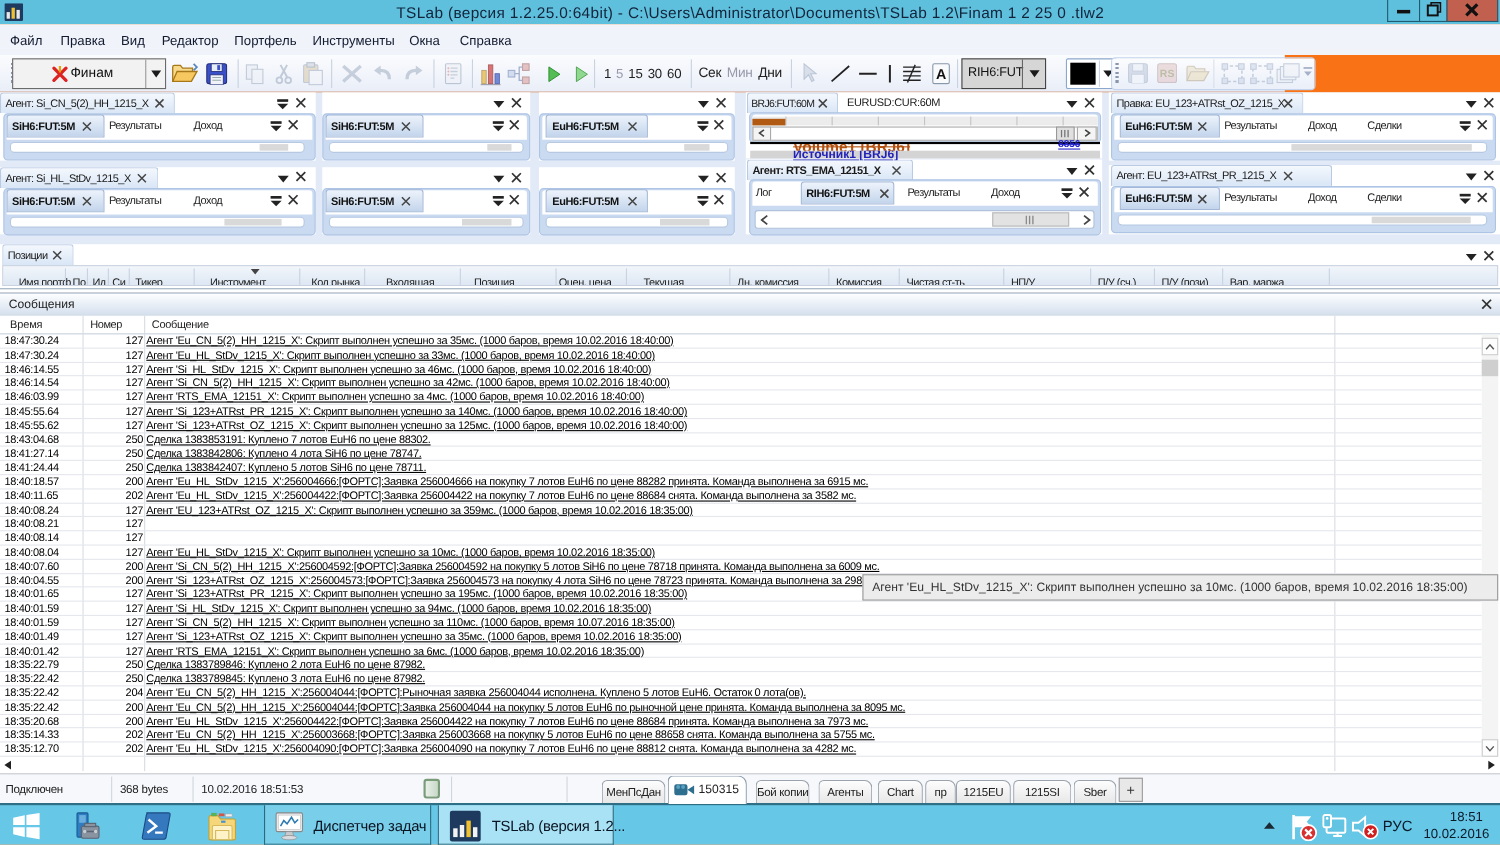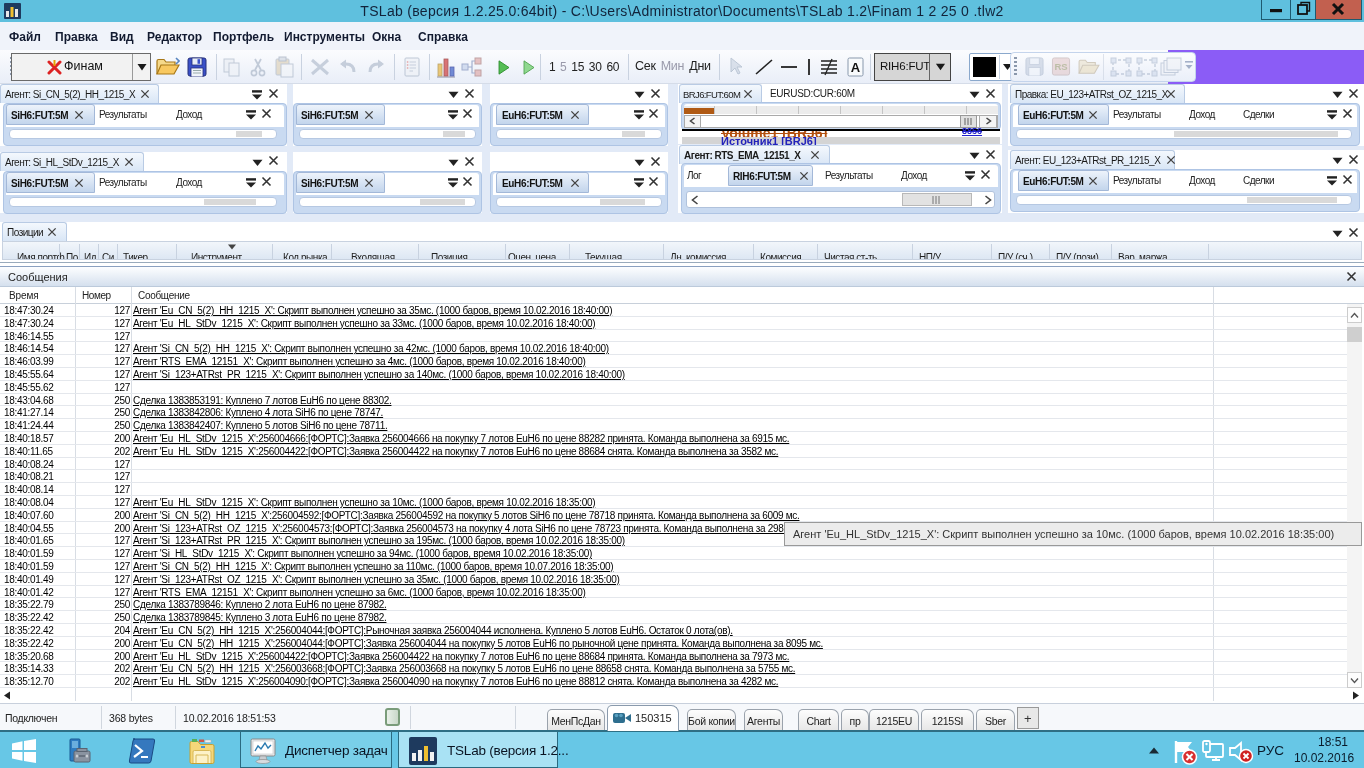--- a/index.html
+++ b/index.html
@@ -1,25 +1,25 @@
 <!DOCTYPE html>
 <html><head><meta charset="utf-8">
 <style>
 html,body{margin:0;padding:0;width:1364px;height:768px;overflow:hidden;
  font-family:"Liberation Sans",sans-serif;}
 *{box-sizing:border-box;}
 .abs{position:absolute;}
-#root{position:relative;width:1364px;height:768px;background:#8b5cf6;}
+#root{position:relative;width:1364px;height:768px;background:#f97316;}
 
 #titlebar{left:0;top:0;width:1364px;height:22px;background:#5fc0de;}
 #titletext{left:0;top:3px;width:1364px;text-align:center;font-size:14px;letter-spacing:0.3px;color:#12233a;}
 .winbtn{top:0;height:20px;border:1px solid #1e5a70;border-top:none;background:#5fc0de;}
 
 #menubar{left:0;top:22px;width:1364px;height:28px;background:#f0f3fa;font-size:12px;color:#121a30;}
-#menubar span{position:absolute;top:8px;font-weight:bold;}
+#menubar span{position:absolute;top:8px;}
 
 #toolbar{left:0;top:50px;width:1168px;height:34px;background:linear-gradient(#fbfcfe,#e9eef8);border-bottom:1px solid #d5dce8;}
 .tsep{top:4px;width:1px;height:26px;background:#c9d2e0;}
 .grip{top:7px;width:3px;height:20px;background-image:repeating-linear-gradient(#8a97ab 0 2px,transparent 2px 4px);}
 
 #dock{left:0;top:84px;width:1364px;height:182px;background:#e2eaf7;}
 .agenttab{height:19px;background:linear-gradient(#f4f8fd,#d9e6f6);border:1px solid #b9cbe4;border-bottom:none;border-radius:3px 3px 0 0;font-size:10px;letter-spacing:-0.5px;color:#1a1a1a;padding:4px 6px 0 4px;white-space:nowrap;}
 .pframe{background:#c9daf1;border-radius:4px;border:1px solid #aec4e4;}
 .itab{position:absolute;top:0;height:21px;background:linear-gradient(#edf3fb,#c3d5ec);border:1px solid #a3b8d8;border-radius:3px 3px 0 0;font-size:10px;letter-spacing:-0.35px;font-weight:bold;color:#111;padding:5px 6px 0 4px;white-space:nowrap;}
 .ttext{position:absolute;top:6px;font-size:10px;letter-spacing:-0.5px;color:#222;white-space:nowrap;}
@@ -416,21 +416,21 @@
 <div class="abs ttext" style="left:1243px;top:25px">Сделки</div>
 <svg class="abs" style="left:1326px;top:25px" width="12" height="11" viewBox="0 0 12 11">
         <rect x="1" y="1.2" width="10" height="2.4" fill="#222"></rect>
         <path d="M1 5.4 L6 10.4 L11 5.4 Z" fill="#222"></path>
       </svg>
 <svg class="abs" style="left:1342px;top:24px" width="11" height="11" viewBox="0 0 11 11">
         <path d="M1.5 1.5 L9.5 9.5 M9.5 1.5 L1.5 9.5" stroke="#333" stroke-width="1.6"></path>
       </svg>
 <div class="abs sbar" style="left:1016px;top:45px;width:336px;height:10px"></div>
 <div class="abs sthumb" style="left:1174px;top:47px;width:164px;height:6px"></div>
-<div class="abs agenttab" style="left:1010px;top:66px;width:165px;font-weight:normal">Агент: EU_123+ATRst_PR_1215_X</div>
+<div class="abs agenttab" style="left:1010px;top:66px;width:201px;font-weight:normal">Агент: EU_123+ATRst_PR_1215_X</div>
 <svg class="abs" style="left:1166px;top:71px" width="10" height="10" viewBox="0 0 11 11">
         <path d="M1.5 1.5 L9.5 9.5 M9.5 1.5 L1.5 9.5" stroke="#444" stroke-width="1.5"></path>
       </svg>
 <svg class="abs" style="left:1332px;top:73px" width="11" height="8" viewBox="0 0 11 8">
         <path d="M0.5 0.8 L5.5 7 L10.5 0.8 Z" fill="#222"></path>
       </svg>
 <svg class="abs" style="left:1348px;top:70px" width="11" height="11" viewBox="0 0 11 11">
         <path d="M1.5 1.5 L9.5 9.5 M9.5 1.5 L1.5 9.5" stroke="#333" stroke-width="1.6"></path>
       </svg>
 <div class="abs pframe" style="left:1010px;top:85px;width:350px;height:43px"></div>
@@ -594,39 +594,41 @@
         <span class="mtxt">Агент 'Eu_CN_5(2)_HH_1215_X': Скрипт выполнен успешно за 35мс. (1000 баров, время 10.02.2016 18:40:00)</span>
       </div>
 <div class="mrow" style="top:49.80px">
         <span class="mtime">18:47:30.24</span>
         <span class="mnum">127</span>
         <span class="mtxt">Агент 'Eu_HL_StDv_1215_X': Скрипт выполнен успешно за 33мс. (1000 баров, время 10.02.2016 18:40:00)</span>
       </div>
 <div class="mrow" style="top:62.60px">
         <span class="mtime">18:46:14.55</span>
         <span class="mnum">127</span>
+        <span class="mtxt">Агент 'Si_HL_StDv_1215_X': Скрипт выполнен успешно за 46мс. (1000 баров, время 10.02.2016 18:40:00)</span>
       </div>
 <div class="mrow" style="top:75.40px">
         <span class="mtime">18:46:14.54</span>
         <span class="mnum">127</span>
         <span class="mtxt">Агент 'Si_CN_5(2)_HH_1215_X': Скрипт выполнен успешно за 42мс. (1000 баров, время 10.02.2016 18:40:00)</span>
       </div>
 <div class="mrow" style="top:88.20px">
         <span class="mtime">18:46:03.99</span>
         <span class="mnum">127</span>
         <span class="mtxt">Агент 'RTS_EMA_12151_X': Скрипт выполнен успешно за 4мс. (1000 баров, время 10.02.2016 18:40:00)</span>
       </div>
 <div class="mrow" style="top:101.00px">
         <span class="mtime">18:45:55.64</span>
         <span class="mnum">127</span>
         <span class="mtxt">Агент 'Si_123+ATRst_PR_1215_X': Скрипт выполнен успешно за 140мс. (1000 баров, время 10.02.2016 18:40:00)</span>
       </div>
 <div class="mrow" style="top:113.80px">
         <span class="mtime">18:45:55.62</span>
         <span class="mnum">127</span>
+        <span class="mtxt">Агент 'Si_123+ATRst_OZ_1215_X': Скрипт выполнен успешно за 125мс. (1000 баров, время 10.02.2016 18:40:00)</span>
       </div>
 <div class="mrow" style="top:126.60px">
         <span class="mtime">18:43:04.68</span>
         <span class="mnum">250</span>
         <span class="mtxt">Сделка 1383853191: Куплено 7 лотов EuH6 по цене 88302.</span>
       </div>
 <div class="mrow" style="top:139.40px">
         <span class="mtime">18:41:27.14</span>
         <span class="mnum">250</span>
         <span class="mtxt">Сделка 1383842806: Куплено 4 лота SiH6 по цене 78747.</span>
@@ -642,20 +644,21 @@
         <span class="mtxt">Агент 'Eu_HL_StDv_1215_X':256004666:[ФОРТС]:Заявка 256004666 на покупку 7 лотов EuH6 по цене 88282 принята. Команда выполнена за 6915 мс.</span>
       </div>
 <div class="mrow" style="top:177.80px">
         <span class="mtime">18:40:11.65</span>
         <span class="mnum">202</span>
         <span class="mtxt">Агент 'Eu_HL_StDv_1215_X':256004422:[ФОРТС]:Заявка 256004422 на покупку 7 лотов EuH6 по цене 88684 снята. Команда выполнена за 3582 мс.</span>
       </div>
 <div class="mrow" style="top:190.60px">
         <span class="mtime">18:40:08.24</span>
         <span class="mnum">127</span>
+        <span class="mtxt">Агент 'EU_123+ATRst_OZ_1215_X': Скрипт выполнен успешно за 359мс. (1000 баров, время 10.02.2016 18:35:00)</span>
       </div>
 <div class="mrow" style="top:203.40px">
         <span class="mtime">18:40:08.21</span>
         <span class="mnum">127</span>
       </div>
 <div class="mrow" style="top:216.20px">
         <span class="mtime">18:40:08.14</span>
         <span class="mnum">127</span>
       </div>
 <div class="mrow" style="top:229.00px">
@@ -761,21 +764,21 @@
 <span class="abs" style="left:183px;top:8px;font-size:10.5px;letter-spacing:-0.2px">10.02.2016 18:51:53</span>
 <div class="abs" style="left:385px;top:4px;width:15px;height:18px;border:2px solid #7a9c7a;border-radius:3px;background:linear-gradient(90deg,#e8f0e8,#c8d8c8)"></div>
 <div class="abs" style="left:410px;top:2px;width:1px;height:23px;background:#d0d6de"></div>
 <div class="abs" style="left:515px;top:2px;width:1px;height:23px;background:#d0d6de"></div>
 <div class="abs wtab" style="left:547px;width:58px">
         <span>МенПсДан</span>
       </div>
 <div class="abs wtab" style="left:687px;width:49px">
         <span>Бой копии</span>
       </div>
-<div class="abs wtab" style="left:744px;width:39px">
+<div class="abs wtab" style="left:744px;width:49px">
         <span>Агенты</span>
       </div>
 <div class="abs wtab" style="left:798px;width:41px">
         <span>Chart</span>
       </div>
 <div class="abs wtab" style="left:841px;width:28px">
         <span>пр</span>
       </div>
 <div class="abs wtab" style="left:869px;width:50px">
         <span>1215EU</span>

